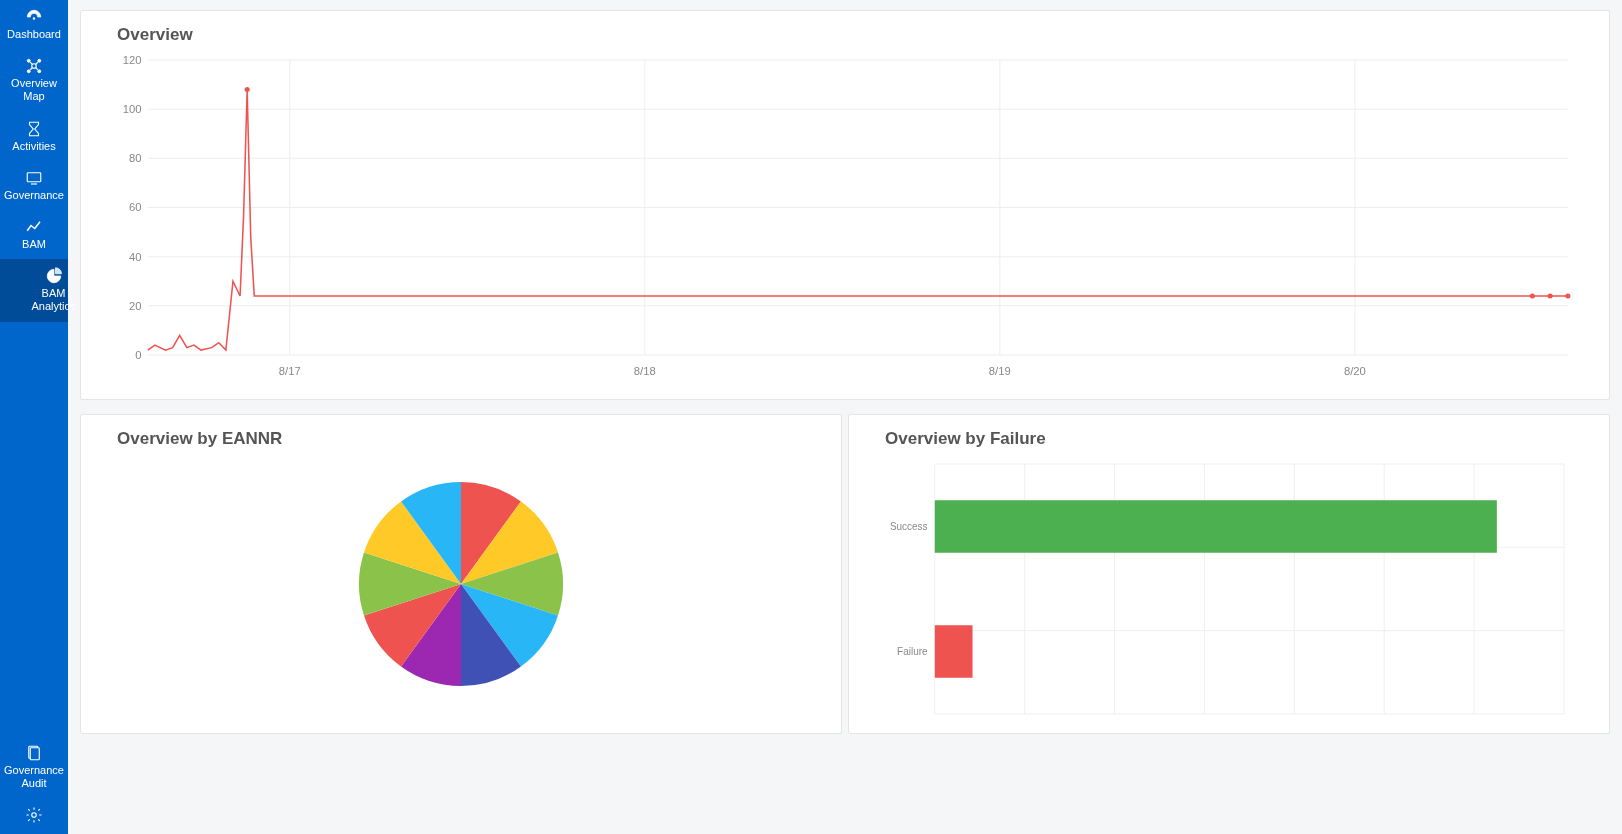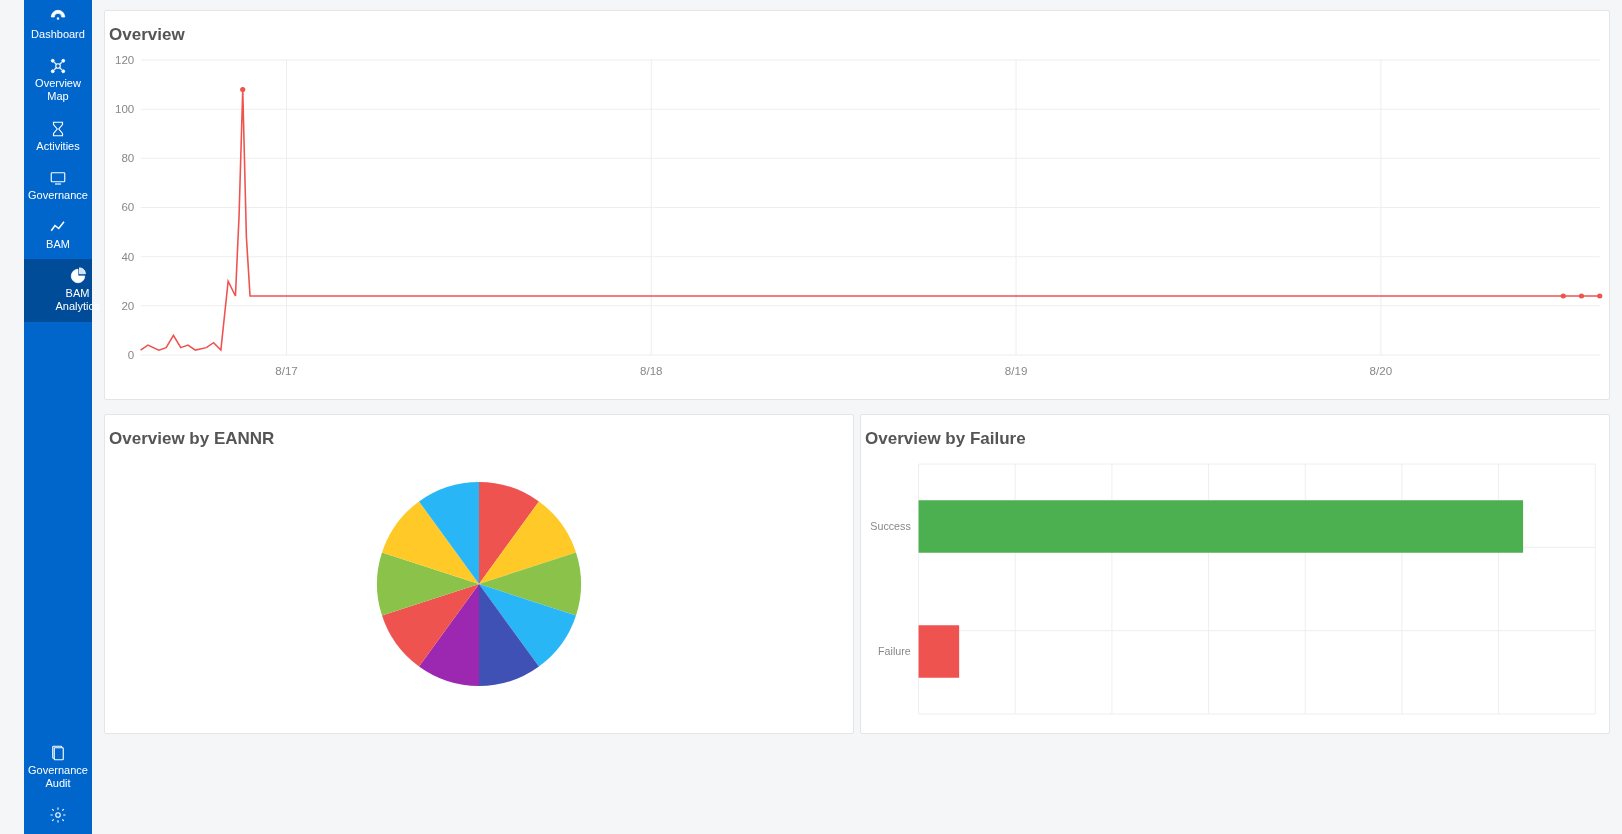--- a/index.html
+++ b/index.html
@@ -11,21 +11,20 @@
   height: 834px;
   overflow: hidden;
 }
 .sidebar {
   width: 68px;
   background: #0066cc;
   display: flex;
   flex-direction: column;
   color: #fff;
   font-size: 11px;
-  margin-left: 24px;
 }
 .sidebar-top { flex: 1; }
 .sidebar-item {
   display: flex;
   flex-direction: column;
   align-items: center;
   justify-content: center;
   padding: 8px 2px;
   cursor: pointer;
   text-align: center;
@@ -46,21 +45,21 @@
   flex: 1;
   padding: 10px 12px;
   display: flex;
   flex-direction: column;
   gap: 14px;
 }
 .card {
   background: #fff;
   border: 1px solid #e5e5e5;
   border-radius: 2px;
-  padding: 14px 4px;
+  padding: 14px 36px;
 }
 .card-title {
   font-size: 17px;
   font-weight: 600;
   color: #555;
   margin-bottom: 10px;
 }
 .row2 {
   display: flex;
   gap: 6px;

